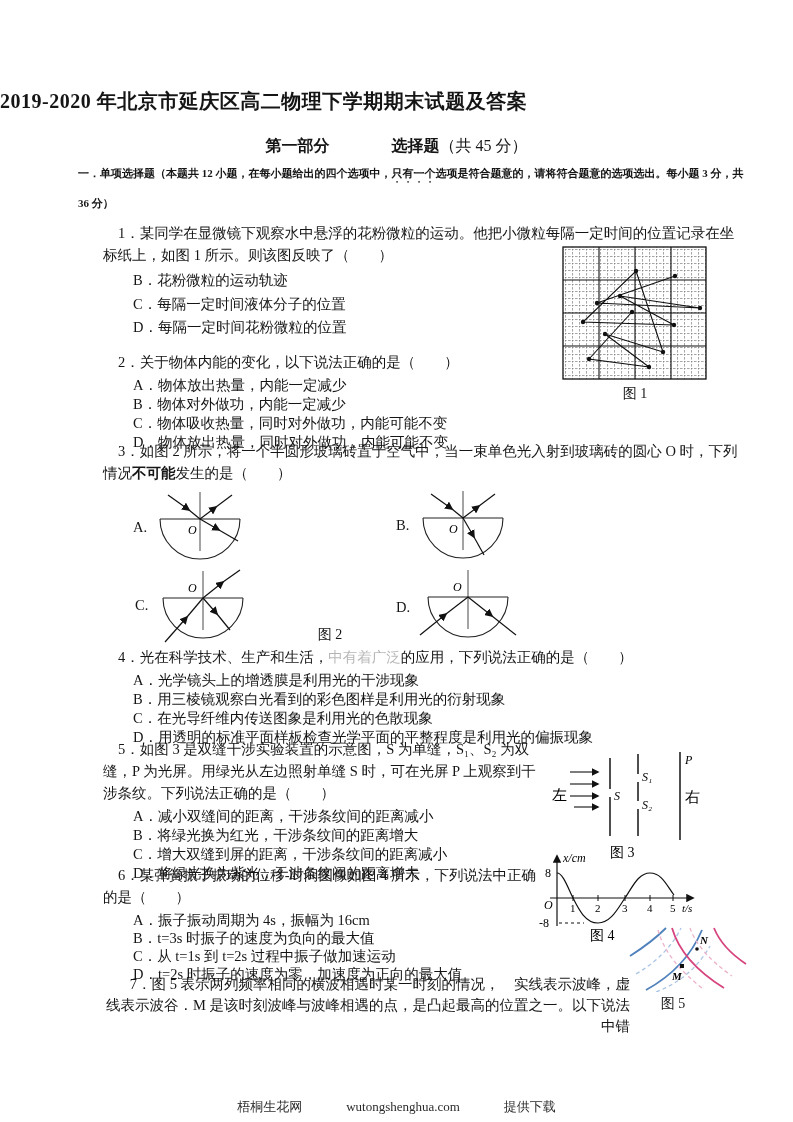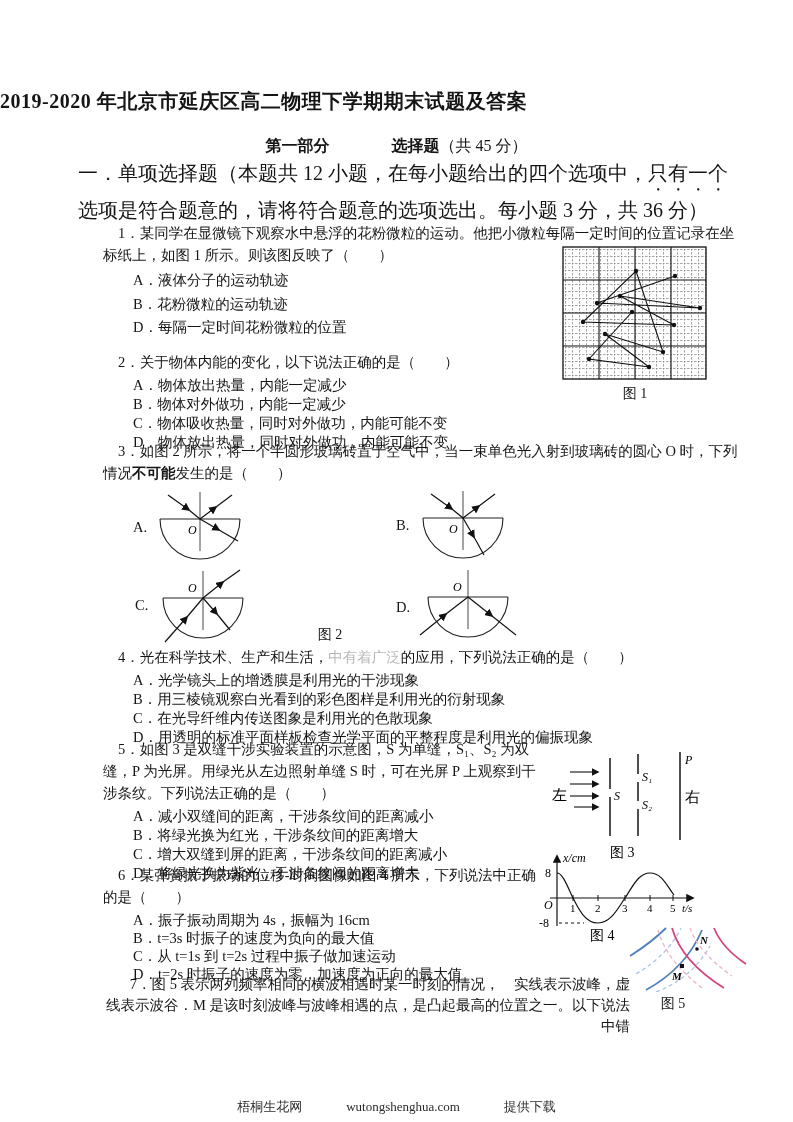--- a/index.html
+++ b/index.html
@@ -4,22 +4,22 @@
 <style>
   html,body{margin:0;padding:0;background:#888;}
   .page{position:relative;width:793px;height:1122px;margin:0 auto;background:#ffffff;
         font-family:"Liberation Serif","DejaVu Serif",serif;color:#151515;overflow:hidden;}
   .b{font-weight:bold;}
   .title{position:absolute;top:88px;left:0;width:100%;text-align:left;
          font-size:20px;font-weight:bold;letter-spacing:.5px;}
   .part-heading{position:absolute;top:136px;left:0;width:100%;text-align:center;font-size:16px;}
   .ph-part{font-weight:bold;margin-right:62px;}
   .ph-kind{font-weight:bold;}
-  .intro{position:absolute;top:158px;left:78px;width:666px;font-size:20px;
-         font-weight:normal;line-height:30px;}
+  .intro{position:absolute;top:158px;left:78px;width:666px;font-size:11px;
+         font-weight:bold;line-height:30px;}
   .emph{text-emphasis:filled dot;-webkit-text-emphasis:filled dot;
         text-emphasis-position:under left;-webkit-text-emphasis-position:under;}
   .q{position:absolute;font-size:14.5px;}
   .stem{line-height:22px;text-indent:15px;}
   .opts{list-style:none;margin:3px 0 0 30px;padding:0;}
   .opts li{line-height:19px;}
   #q1 .opts li{line-height:23.5px;}
   #q6 .opts li{line-height:18px;}
   .faded{opacity:.32;}
   .spacer-r{float:right;}
@@ -52,22 +52,22 @@
   </div>
 
   <div class="intro">
     <span>一．单项选择题（本题共 12 小题，在每小题给出的四个选项中，</span><span class="emph">只有一个</span><span>选项是符合题意的，请将符合题意的选项选出。每小题 3 分，共 36 分）</span>
   </div>
 
   
   <div class="q" id="q1" style="top:222px;left:103px;width:642px;">
     <div class="stem">1．某同学在显微镜下观察水中悬浮的花粉微粒的运动。他把小微粒每隔一定时间的位置记录在坐标纸上，如图 1 所示。则该图反映了（　　）</div>
     <ul class="opts">
-      <li>A．液体分子的运动轨迹</li>
       <li>B．花粉微粒的运动轨迹</li>
+      <li>C．每隔一定时间液体分子的位置</li>
       <li>D．每隔一定时间花粉微粒的位置</li>
     </ul>
   </div>
 
   
   <div class="fig" style="top:246px;left:562px;width:146px;">
     <svg width="146" height="136" viewBox="0 0 146 136">
       <defs>
         <pattern id="fineGrid" width="7" height="7" patternUnits="userSpaceOnUse">
           <path d="M0,3.5 H7 M3.5,0 V7" stroke="#6b6b6b" stroke-width="0.6" stroke-dasharray="1.6 1.4" fill="none"></path>

